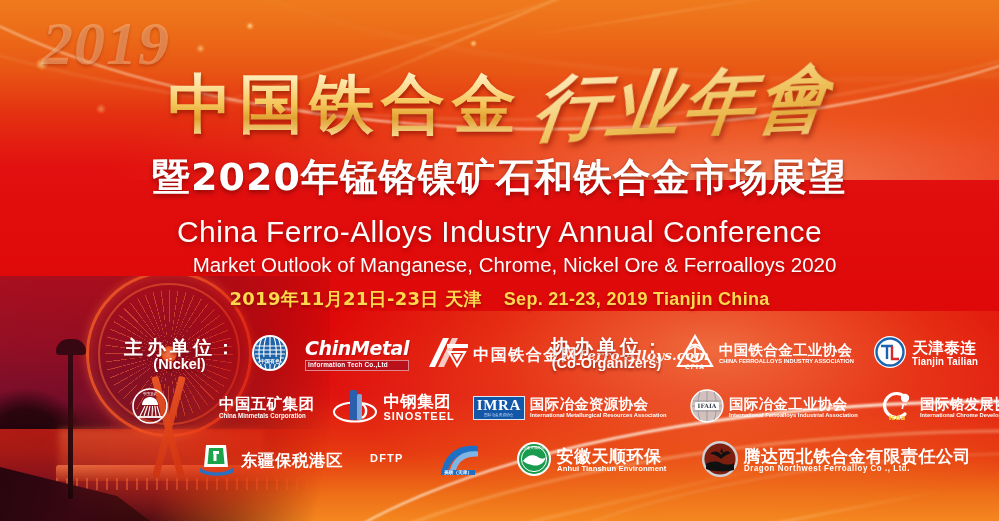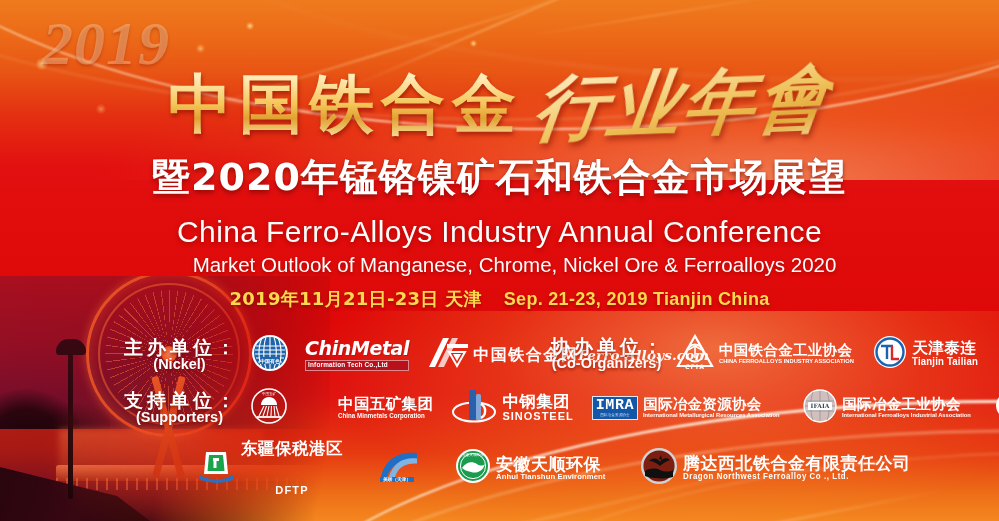--- a/index.html
+++ b/index.html
@@ -275,32 +275,32 @@
     border:1px solid rgba(255,255,255,.5);
   }
 
   .ferroalloys{display:flex;flex-direction:row;line-height:1;}
   .ferroalloys .w1{font-family:"DejaVu Sans","Liberation Sans",sans-serif;
     font-weight:700;font-size:16px;letter-spacing:1.5px;color:#fff;white-space:nowrap;}
   .ferroalloys .w2{font-family:"DejaVu Serif","Liberation Serif",serif;
     font-weight:700;font-style:italic;font-size:13.5px;letter-spacing:.2px;color:#fff;
     white-space:nowrap;margin-top:2px;}
 
-  .dftp{display:flex;flex-direction:column;line-height:1.05;gap:27px;}
+  .dftp{display:flex;line-height:1.05;gap:27px;}
   .dftp .l1{font-family:"DejaVu Sans","Liberation Sans",sans-serif;font-weight:700;font-size:16.5px;color:#fff;letter-spacing:.5px;}
   .dftp .l2{font-weight:700;font-size:11px;color:#fff;letter-spacing:1.2px;text-align:center;margin-top:1px;}
 
   .sinosteel .l1{font-size:16.5px;}
   .sinosteel .l2{font-size:11px;letter-spacing:1px;color:#fff;transform:none;}
 
   .imrabox{
     background:#1257a8;border:1px solid #dfe7f2;padding:1px 3px 2px 3px;
     display:flex;flex-direction:column;align-items:center;line-height:1;
   }
-  .imrabox .big{font-family:Liberation Mono, monospace;
+  .imrabox .big{font-family:Liberation Serif, serif;
     font-weight:700;font-size:15px;letter-spacing:.6px;color:#fff;}
   .imrabox .tiny{font-size:3.6px;color:#cfe0f5;letter-spacing:.1px;margin-top:1px;white-space:nowrap;}
 </style>
 </head>
 <body>
 
 <div id="banner">
 
   <div class="glow-top"></div>
   <div class="arc arc-top1"></div>
@@ -433,24 +433,20 @@
           </svg>
         </span>
         <span class="txt">
           <span class="l1">天津泰连</span>
           <span class="l2" style="font-size:10px;letter-spacing:.2px;">Tianjin Tailian</span>
         </span>
       </div>
     </div>
 
     <div class="row" style="left:120px;top:56px;">
-      <div class="rowlbl">
-        <span class="cn">支持单位：</span>
-        <span class="en">(Supporters)</span>
-      </div>
 
       <div class="logo s16" style="margin-left:12px;gap:46px;">
         <span class="mark">
           <svg width="36" height="36" viewBox="0 0 36 36">
             <circle cx="18" cy="18" r="17" fill="none" stroke="#ffffff" stroke-width="1.6"></circle>
             <path d="M18 9 C13 9 10 13 10 17 L26 17 C26 13 23 9 18 9 Z" fill="#ffffff"></path>
             <g stroke="#ffffff" stroke-width="1.1">
               <path d="M8 28 L13 18 M12 28 L15.5 18 M16 28 L18 18 M20 28 L20.5 18 M24 28 L23 18 M28 28 L25 18"></path>
             </g>
             <path d="M6 29 H30" stroke="#ffffff" stroke-width="1.8"></path>

